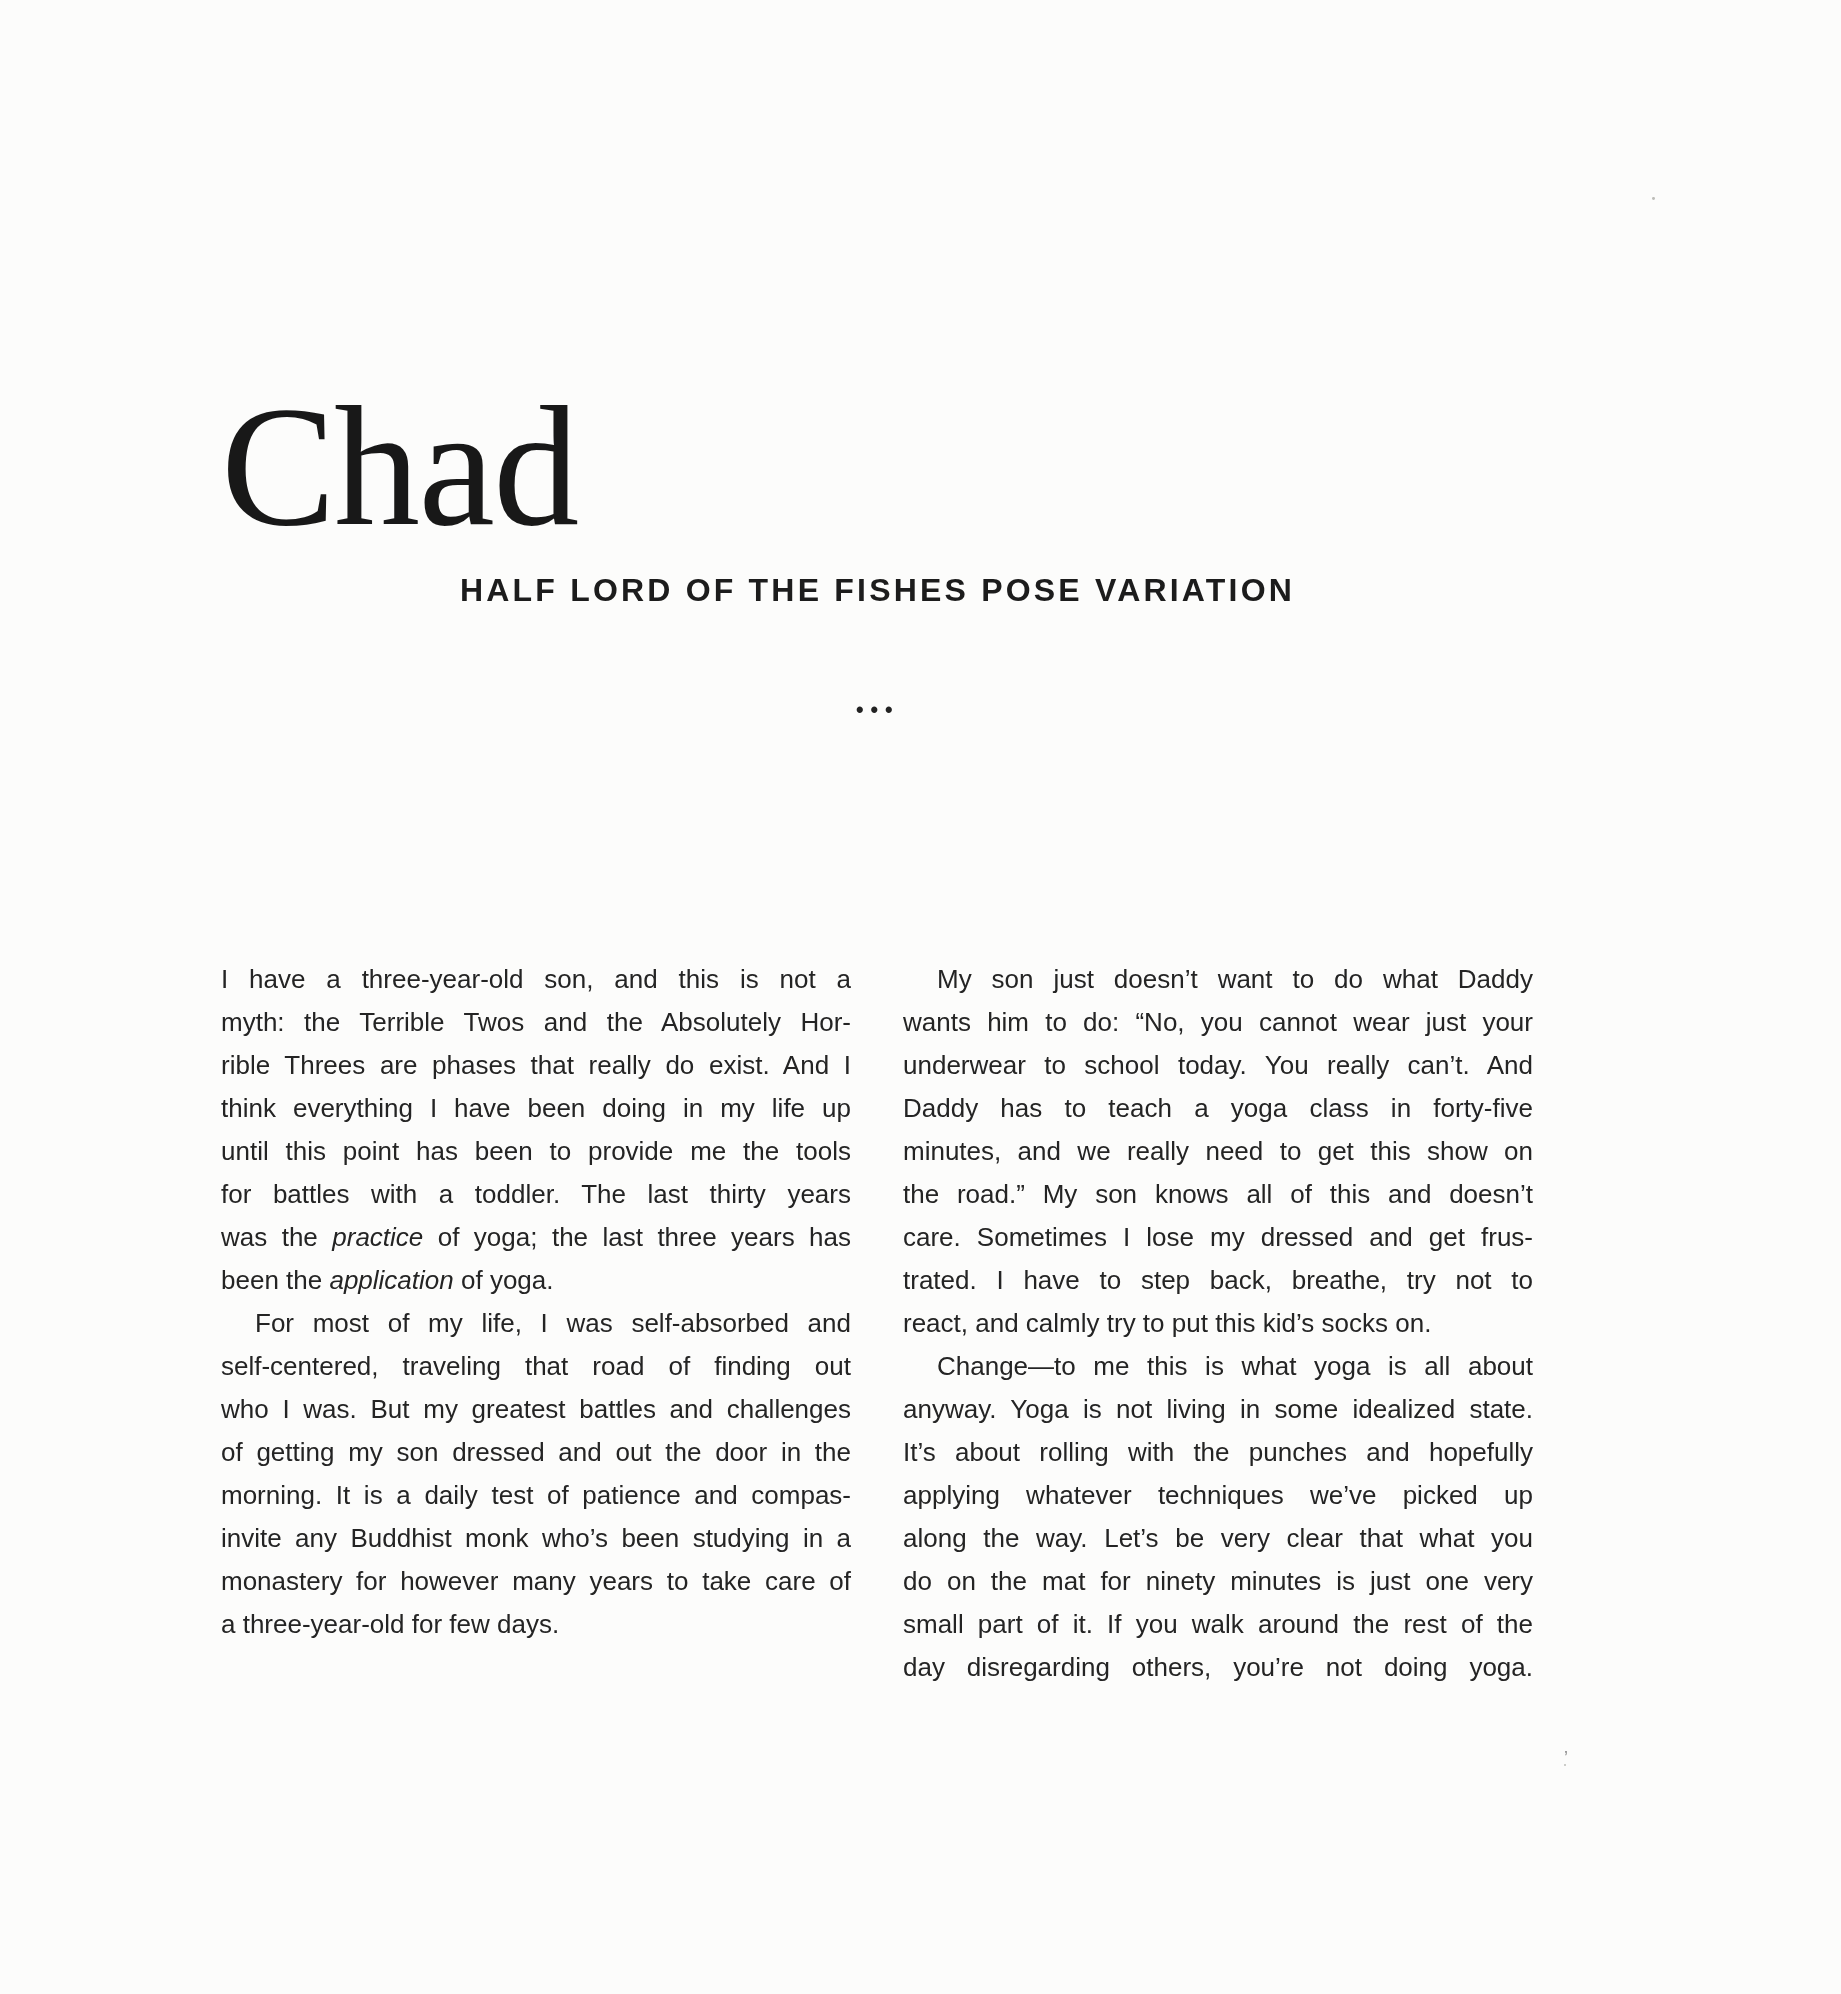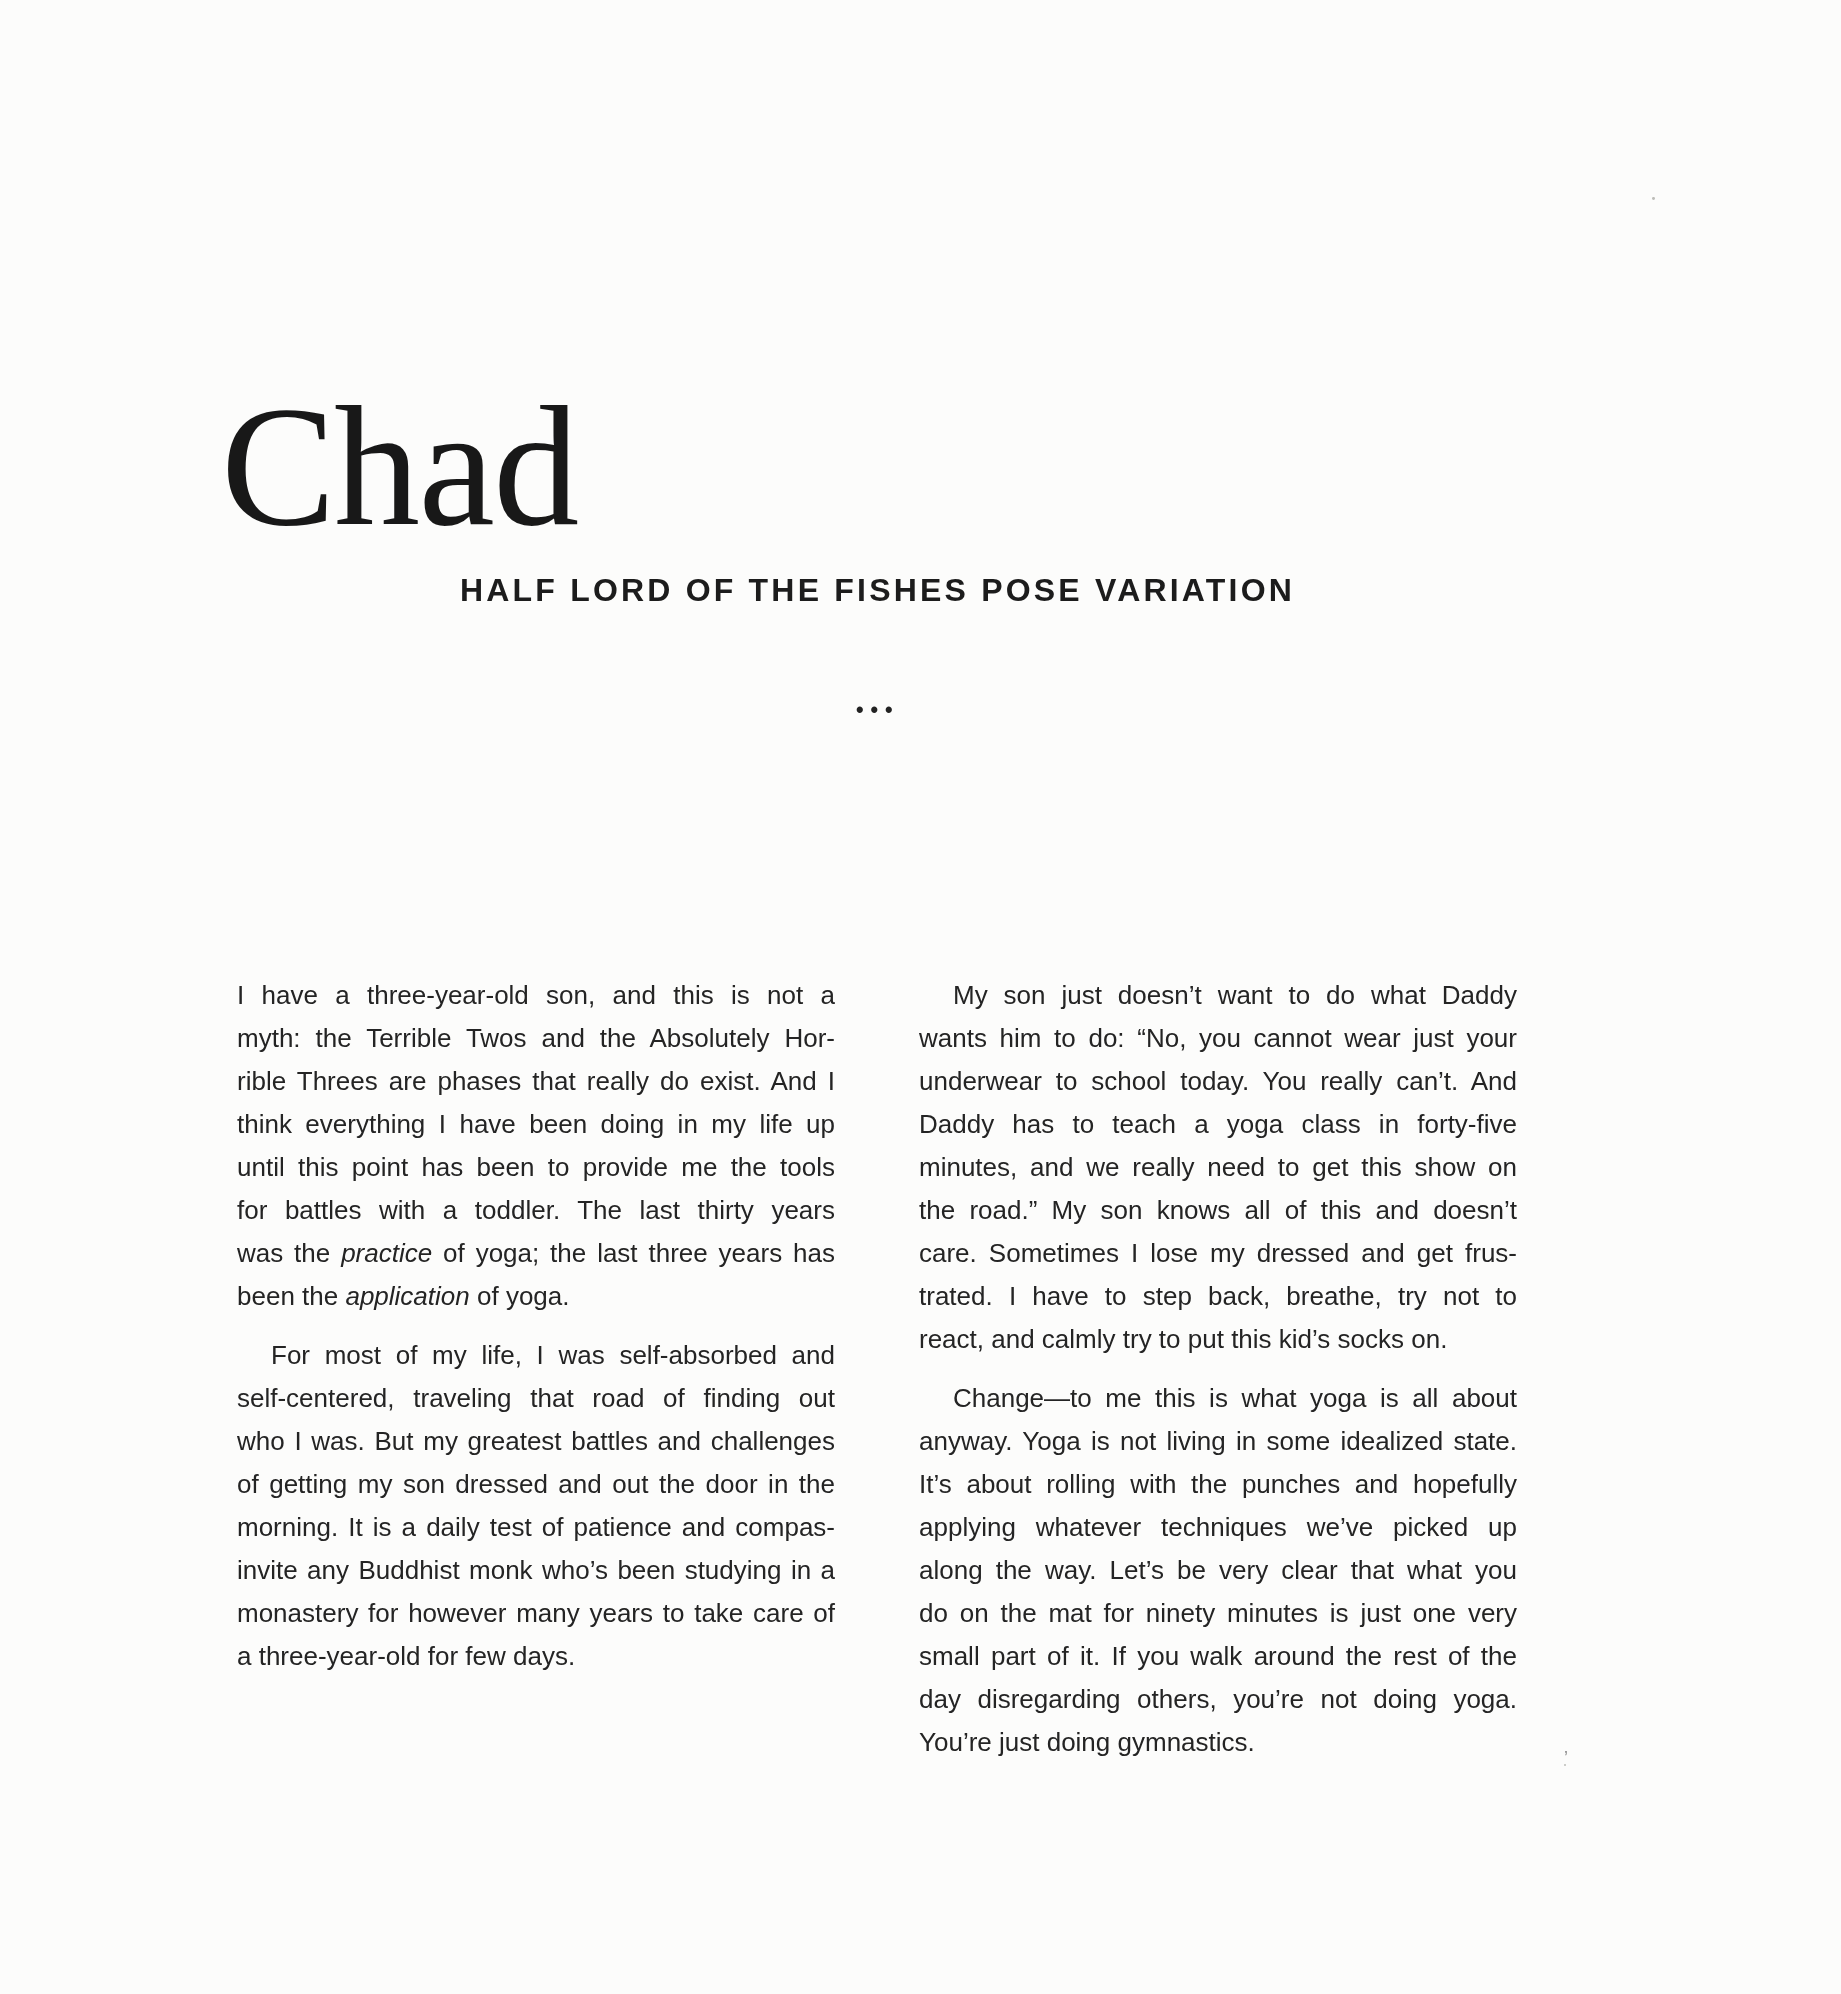--- a/index.html
+++ b/index.html
@@ -47,21 +47,21 @@
     width: 1313px;
     display: flex;
     gap: 52px;
   }
   .col {
     width: 630px;
     color: #242424;
     font-size: 26px;
     line-height: 43px;
   }
-  .para { margin: 16px; }
+  .para { margin: 0; }
   .line {
     text-align: justify;
     text-align-last: justify;
     text-justify: inter-word;
     white-space: normal;
   }
   .line.last { text-align-last: left; }
   .para.indent .line.first { text-indent: 34px; }
   .line i { font-style: italic; }
   .artifact-quote {
@@ -118,21 +118,20 @@
         </div>
         <div class="para indent">
           <div class="line first">Change—to me this is what yoga is all about</div>
           <div class="line">anyway. Yoga is not living in some idealized state.</div>
           <div class="line">It’s about rolling with the punches and hopefully</div>
           <div class="line">applying whatever techniques we’ve picked up</div>
           <div class="line">along the way. Let’s be very clear that what you</div>
           <div class="line">do on the mat for ninety minutes is just one very</div>
           <div class="line">small part of it. If you walk around the rest of the</div>
           <div class="line">day disregarding others, you’re not doing yoga.</div>
-          <div class="line last">You’re just doing gymnastics.</div>
         </div>
       </div>
   </div>
 
   <div class="artifact-quote">’</div>
 
   <div class="speck" style="left:1652px; top:197px; width:2.8px; height:2.8px;"></div>
   <div class="speck" style="left:1564px; top:1764px; width:2px; height:2px;"></div>
 
 </div>

